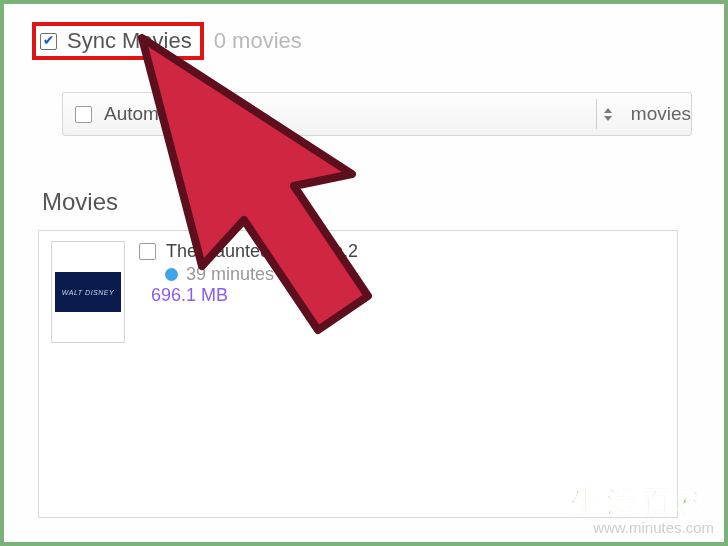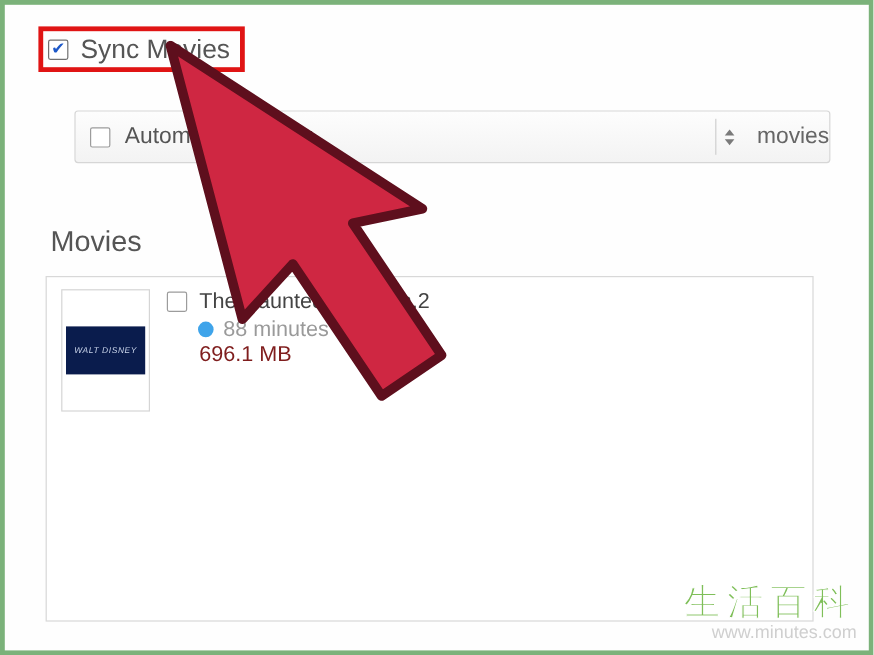--- a/index.html
+++ b/index.html
@@ -166,34 +166,34 @@
     display:flex;
     align-items:center;
     margin-top:2px;
     color:#9a9a9a;
   }
   .dot{
     width:13px;height:13px;border-radius:50%;
     background:#3fa4ea;margin-left:26px;margin-right:8px;
   }
   .movie-size{
-    margin-left:27px;
-    color:#7f1d1d;
+    margin-left:12px;
+    color:#8b5cf6;
   }
   
   .watermark{
     position:absolute;
     right:10px;
     bottom:6px;
     text-align:right;
     pointer-events:none;
   }
   .wm-zh{
     font-size:30px;
-    font-weight:400;
+    font-weight:700;
     color:#7fbf59;
     letter-spacing:6px;
     -webkit-text-stroke:1px #fff;
   }
   .wm-en{
     font-size:15px;
     color:#cfcfcf;
     margin-top:-4px;
   }
   
@@ -209,20 +209,21 @@
 
 <div class="canvas">
 
   <div class="sync-row">
     <span class="sync-highlight">
       <span class="chk">
         <span class="mark">✔</span>
       </span>
       <span>Sync Movies</span>
     </span>
+    <span class="sync-count">0 movies</span>
   </div>
 
   <div class="auto-row">
     <span class="auto-chk"></span>
     <span>Automatically inclu</span>
     <span class="auto-select">
       <span class="caret-up"></span>
       <span class="caret-down"></span>
     </span>
     <span class="auto-trail">movies</span>
@@ -235,21 +236,21 @@
       <div class="thumb">
         <div class="thumb-inner">WALT DISNEY</div>
       </div>
       <div class="movie-meta">
         <div class="movie-title-line">
           <span class="movie-chk"></span>
           <span>The.Haunted.Mansion.2</span>
         </div>
         <div class="movie-sub">
           <span class="dot"></span>
-          <span>88 minutes</span>
+          <span>39 minutes</span>
         </div>
         <div class="movie-size">696.1 MB</div>
       </div>
     </div>
   </div>
 
   <div class="watermark">
     <div class="wm-zh">生活百科</div>
     <div class="wm-en">www.minutes.com</div>
   </div>

